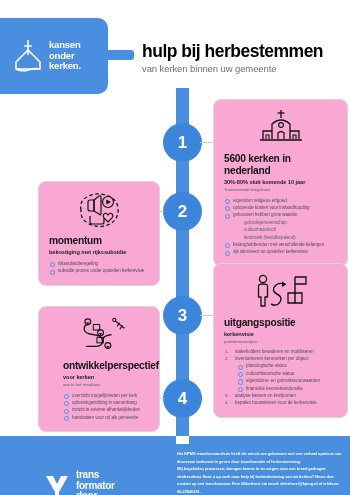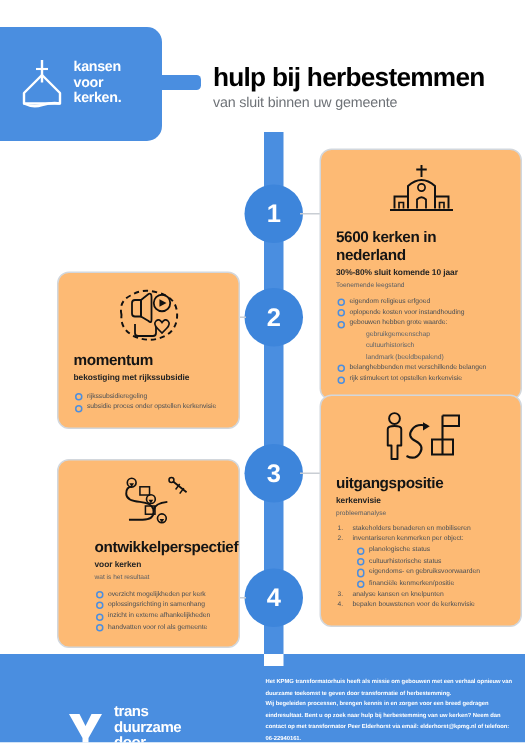--- a/index.html
+++ b/index.html
@@ -57,21 +57,21 @@
   .node.n4 { top: 379px; }
 
   .connector { position: absolute; height: 1px; background: #c9ced4; }
   .c1 { left: 200px; top: 142px; width: 14px; }
   .c2 { left: 150px; top: 211px; width: 14px; }
   .c3 { left: 200px; top: 315px; width: 14px; }
   .c4 { left: 150px; top: 398px; width: 14px; }
 
   
   .card {
-    position: absolute; background: #fdba74;
+    position: absolute; background: #f9a8d4;
     border: 1px solid #d2d7dd; border-radius: 8px;
     padding: 9px 10px 10px 10px;
   }
   .card-right { left: 213px; width: 135px; }
   .card-left  { left: 38px;  width: 122px; }
 
   .card1 { top: 99px; }
   .card2 { top: 181px; }
   .card3 { top: 263px; }
   .card4 { top: 306px; padding-left: 24px; }
@@ -159,29 +159,29 @@
     <span class="logo-mark">
       <svg viewBox="0 0 32 36" width="32" height="36">
         <path d="M16 2 L16 17" stroke="#fff" stroke-width="1.6" fill="none"></path>
         <path d="M12 8 L20 8" stroke="#fff" stroke-width="1.4" fill="none"></path>
         <path d="M4 31 L4 24 L16 12 L28 24 L28 31 Z" stroke="#fff" stroke-width="1.6" fill="none" stroke-linejoin="round"></path>
         <path d="M4 31 Q10 34 16 32 Q23 30 28 31" stroke="#fff" stroke-width="1.6" fill="none"></path>
       </svg>
     </span>
     <span class="logo-words">
       <span>kansen</span><br>
-      <span>voor</span><br>
+      <span>onder</span><br>
       <span>kerken.</span>
     </span>
   </div>
   <div class="logo-stub"></div>
 
   <div class="title-wrap">
     <div class="title-main">hulp bij herbestemmen</div>
-    <div class="title-sub">van sluit binnen uw gemeente</div>
+    <div class="title-sub">van kerken binnen uw gemeente</div>
   </div>
 
   <div class="spine"></div>
   <div class="node n1">1</div>
   <div class="node n2">2</div>
   <div class="node n3">3</div>
   <div class="node n4">4</div>
   <div class="connector c1"></div>
   <div class="connector c2"></div>
   <div class="connector c3"></div>
@@ -299,21 +299,21 @@
   <div class="footer-notch"></div>
 
   <div class="footer-logo">
     <span class="tf-mark">
       <svg viewBox="0 0 26 26" width="26" height="26">
         <path d="M2 3 L9 3 L13 11 L17 3 L24 3 L15 19 L15 24 L11 24 L11 19 Z" fill="#fff"></path>
       </svg>
     </span>
     <span class="tf-words">
       <span>trans</span><br>
-      <span>duurzame</span><br>
+      <span>formator</span><br>
       <span>door</span>
     </span>
   </div>
 
   <div class="footer-text">
     <p>Het KPMG transformatorhuis heeft als missie om gebouwen met een verhaal opnieuw van duurzame toekomst te geven door transformatie of herbestemming.</p>
     <p>Wij begeleiden processen, brengen kennis in en zorgen voor een breed gedragen eindresultaat. Bent u op zoek naar hulp bij herbestemming van uw kerken? Neem dan contact op met transformator Peer Elderhorst via email: elderhorst@kpmg.nl of telefoon: 06-22940161.</p>
   </div>
 
 </div>

